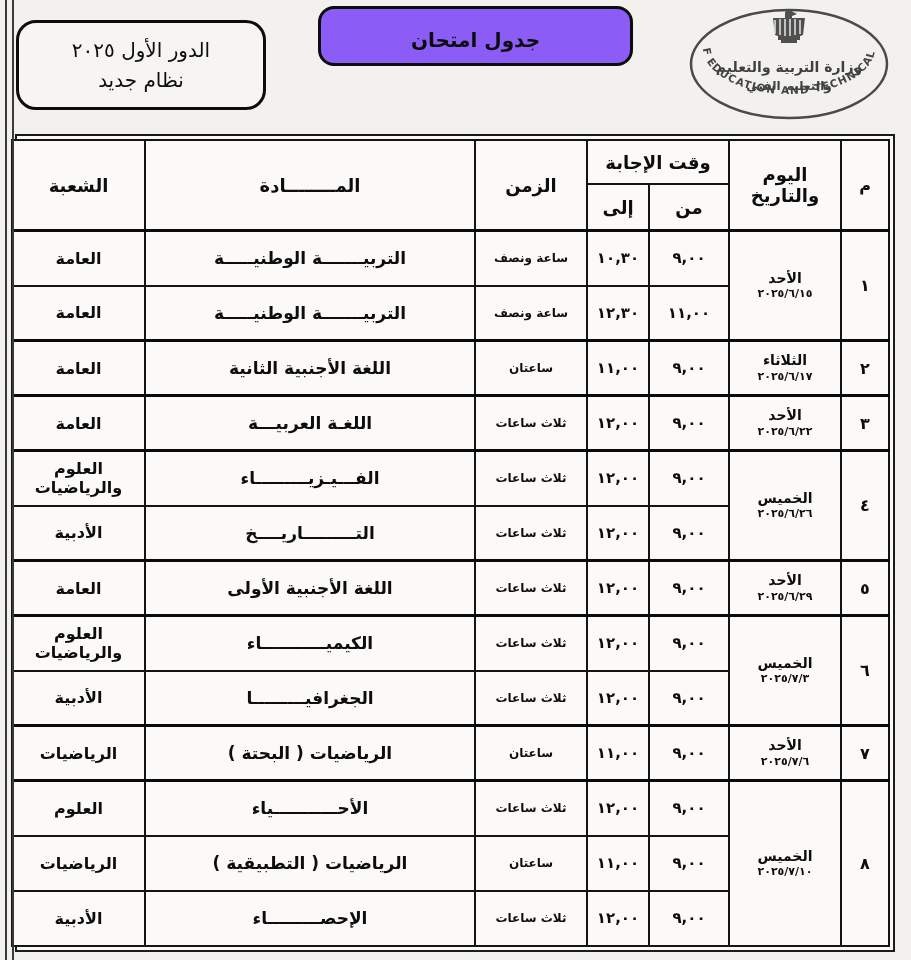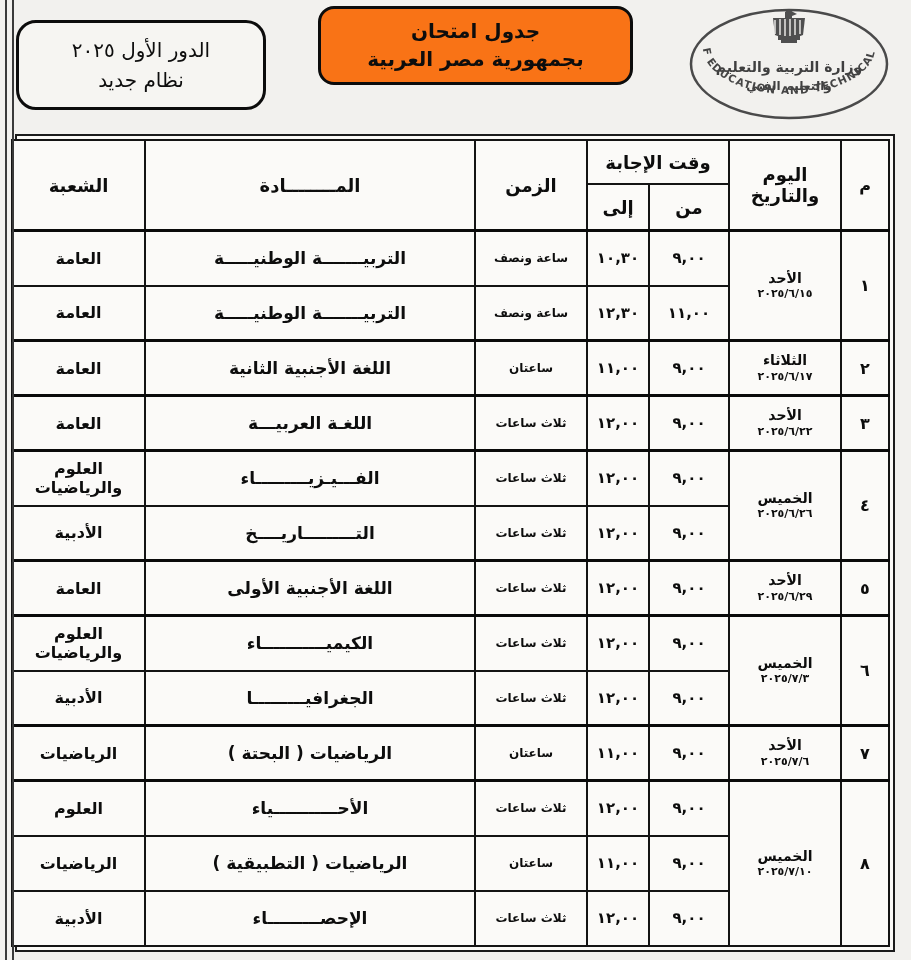--- a/index.html
+++ b/index.html
@@ -20,22 +20,22 @@
   
   .hdr{
     display:flex;align-items:flex-start;
     padding:4px 18px 2px 16px;gap:12px;
   }
   .seal-wrap{width:212px;flex:0 0 auto;padding-top:2px;}
   .title-box{
     flex:1 1 auto;margin:2px 36px 0 40px;
     border:3px solid #0c0c0c;border-radius:16px;
     text-align:center;font-weight:700;
-    padding:8px 8px 9px;line-height:1.4;font-size:20px;
-    background:#f97316;
+    padding:17px 8px 9px;line-height:1.4;font-size:20px;
+    background:#8b5cf6;
   }
   .session-box{
     flex:0 0 auto;width:196px;margin-top:16px;
     border:3px solid #0c0c0c;border-radius:20px;
     text-align:center;font-weight:400;
     padding:12px 24px;line-height:1.5;font-size:20px;
     background:#f6f5f2;
   }
   
   .tbl-wrap{
@@ -90,21 +90,20 @@
 
       <path id="seal-arc" d="M 18 42 A 86 46 0 1 0 190 42" fill="none"></path>
       <text font-size="10.5" font-weight="bold" fill="#444" letter-spacing="1.2" font-family="DejaVu Sans, sans-serif">
         <textPath href="#seal-arc" startOffset="50%" text-anchor="middle">MINISTRY OF EDUCATION AND TECHNICAL EDUCATION</textPath>
       </text>
     </svg>
   </div>
 
   <div class="title-box">
     <div>جدول امتحان</div>
-    <div>بجمهورية مصر العربية</div>
   </div>
 
   <div class="session-box">
     <div>الدور الأول ٢٠٢٥</div>
     <div>نظام جديد</div>
   </div>
 
 </div>
 
 <div class="tbl-wrap">

